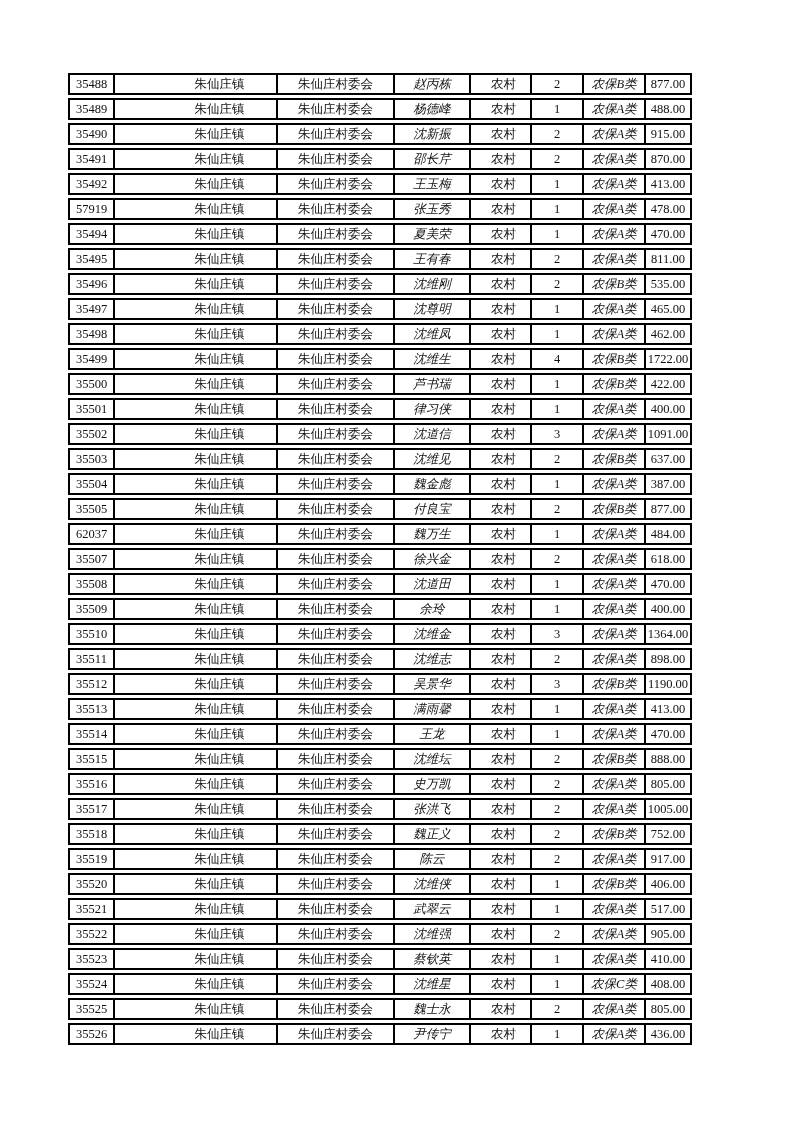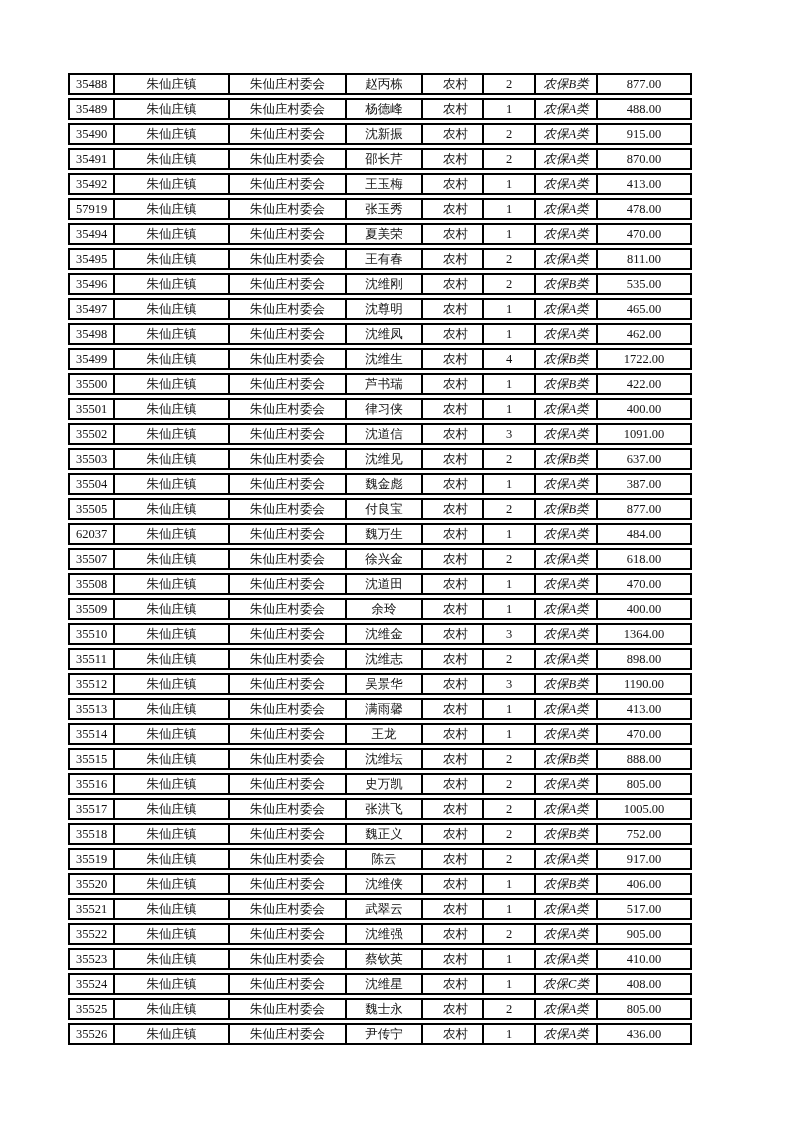--- a/index.html
+++ b/index.html
@@ -43,23 +43,23 @@
     align-items: center;
     justify-content: center;
     font-size: 12.5px;
     line-height: 18px;
     border-right: 2px solid #000000;
     overflow: hidden;
     white-space: nowrap;
   }
   .cell:last-child { border-right: none; }
   .col-0 { flex: 0 0 45px; }
-  .col-1 { flex: 0 0 115px; }
+  .col-1 { flex: 0 0 115px; margin-left: 48px; }
   .col-2 { flex: 0 0 117px; }
-  .col-3 { flex: 0 0 76px; }
+  .col-3 { flex: 0 0 76px; font-style: italic; }
   .col-4 { flex: 0 0 55px; margin-left: 6px; }
   .col-5 { flex: 0 0 52px; }
   .col-6 { flex: 0 0 62px; font-style: italic; }
   .col-7 { flex: 1 1 auto; }
 </style>
 </head>
 <body>
 
 <div class="doc-page">
   <div class="pension-table">

